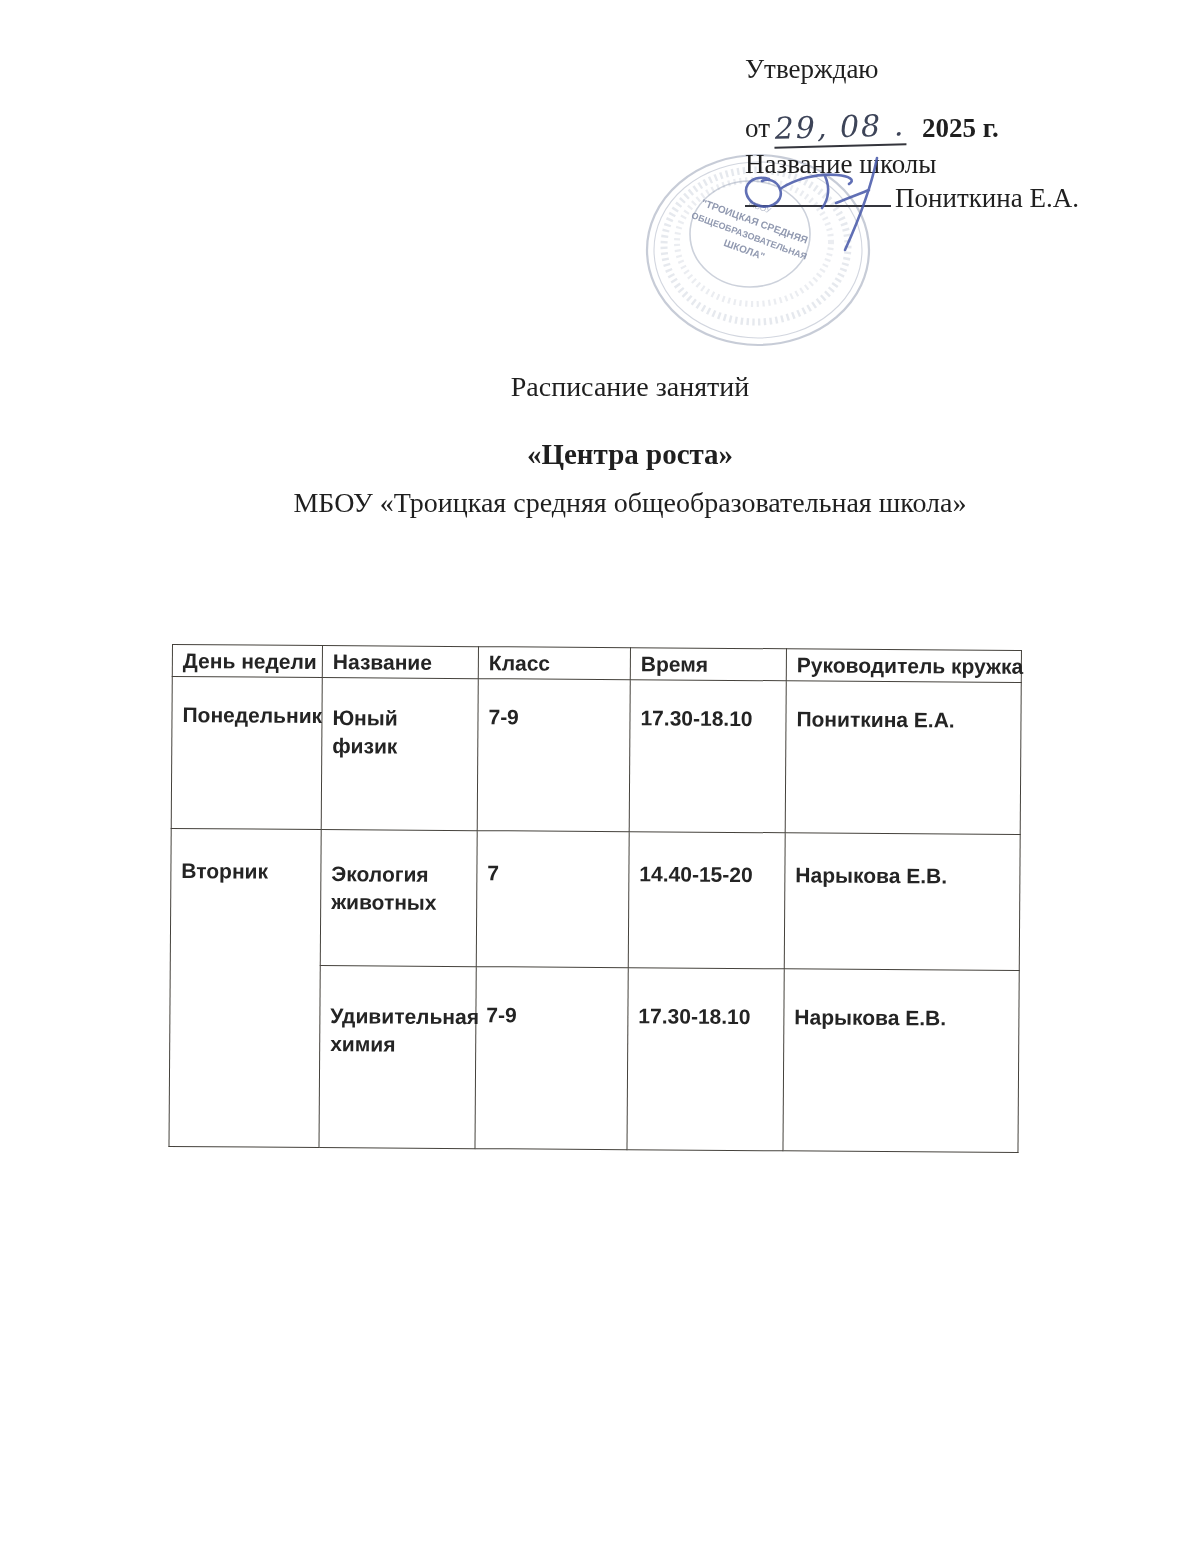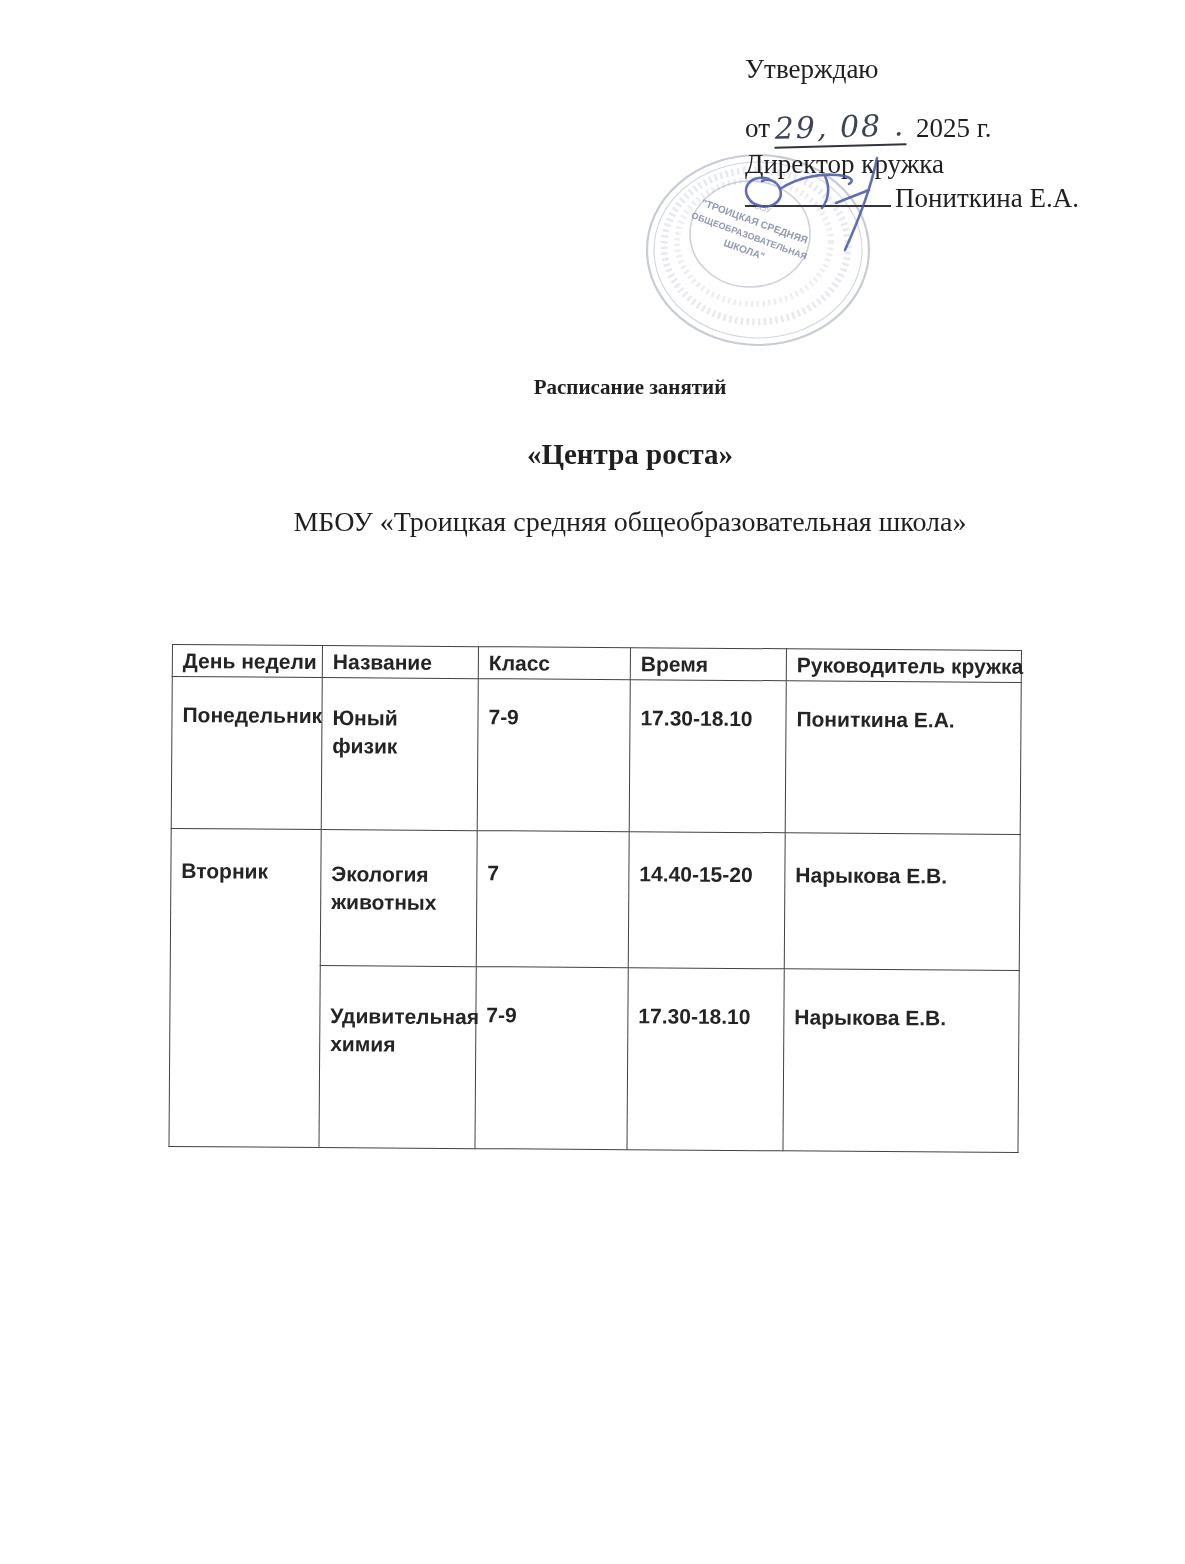--- a/index.html
+++ b/index.html
@@ -27,41 +27,41 @@
   }
   .a-line2{margin-top:24px;white-space:nowrap;}
   .hand{
     display:inline-block;width:132px;text-align:center;
     border-bottom:2px solid #34353c;
     font-family:"DejaVu Serif",serif;font-style:italic;
     font-size:30px;letter-spacing:2px;color:#3d4458;
     transform:rotate(-1.5deg);
     padding-bottom:1px;margin-left:4px;
   }
-  .date-year{margin-left:10px;}
+  .date-year{margin-left:16px;font-weight:bold;}
   .a-line3{margin-top:2px;line-height:30px;}
   .a-line4{position:relative;line-height:30px;margin-top:4px;white-space:nowrap;}
   .sig-underline{
     display:inline-block;width:146px;height:16px;
     border-bottom:2px solid #34353c;
   }
   .dir-name{margin-left:4px;}
   .signature{
     position:absolute;left:-20px;top:-38px;
     width:200px;height:110px;z-index:3;pointer-events:none;
   }
 
   
   .titles{
     position:absolute;left:75px;top:370px;width:1110px;
     text-align:center;z-index:2;
   }
-  .t-main{font-size:21px;font-weight:bold;line-height:34px;}
+  .t-main{font-size:28px;font-weight:normal;line-height:34px;}
   .t-center{margin-top:32px;font-size:29px;font-weight:bold;line-height:36px;}
-  .t-school{margin-top:32px;font-size:28px;font-weight:normal;line-height:35px;}
+  .t-school{margin-top:13px;font-size:28px;font-weight:normal;line-height:35px;}
 
   
   .schedule{
     position:absolute;left:172px;top:644px;width:849px;
     border-collapse:collapse;table-layout:fixed;
     font-family:"Liberation Sans",sans-serif;
     font-size:21px;font-weight:600;color:#242424;
     transform:rotate(.4deg);transform-origin:0 0;
     z-index:2;
   }
@@ -103,21 +103,21 @@
       <text x="108" y="89" font-size="9" font-weight="bold">ОБЩЕОБРАЗОВАТЕЛЬНАЯ</text>
       <text x="108" y="104" font-size="10" font-weight="bold">ШКОЛА"</text>
     </g>
   </svg>
 
   <div class="approval">
     <div class="a-line1">Утверждаю</div>
     <div class="a-line2">
       <span>от</span><span class="hand">29, 08 .</span><span class="date-year">2025 г.</span>
     </div>
-    <div class="a-line3">Директор кружка</div>
+    <div class="a-line3">Название школы</div>
     <div class="a-line4">
       <span class="sig-underline"></span><span class="dir-name">Пониткина Е.А.</span>
       
       <svg class="signature" viewBox="0 0 200 110" aria-hidden="true">
         <g stroke="#4b5cab" stroke-width="2.6" fill="none" stroke-linecap="round" opacity="0.88">
           <path d="M 44 34 C 24 28, 13 46, 28 58 C 41 67, 60 58, 55 44 C 52 36, 44 33, 37 36"></path>
           <path d="M 55 44 C 70 34, 92 28, 112 30 C 124 31, 131 35, 124 39"></path>
           <path d="M 100 31 C 105 42, 104 54, 97 63"></path>
           <path d="M 152 13 C 147 38, 135 72, 120 105"></path>
           <path d="M 111 58 C 123 53, 134 49, 144 45"></path>

